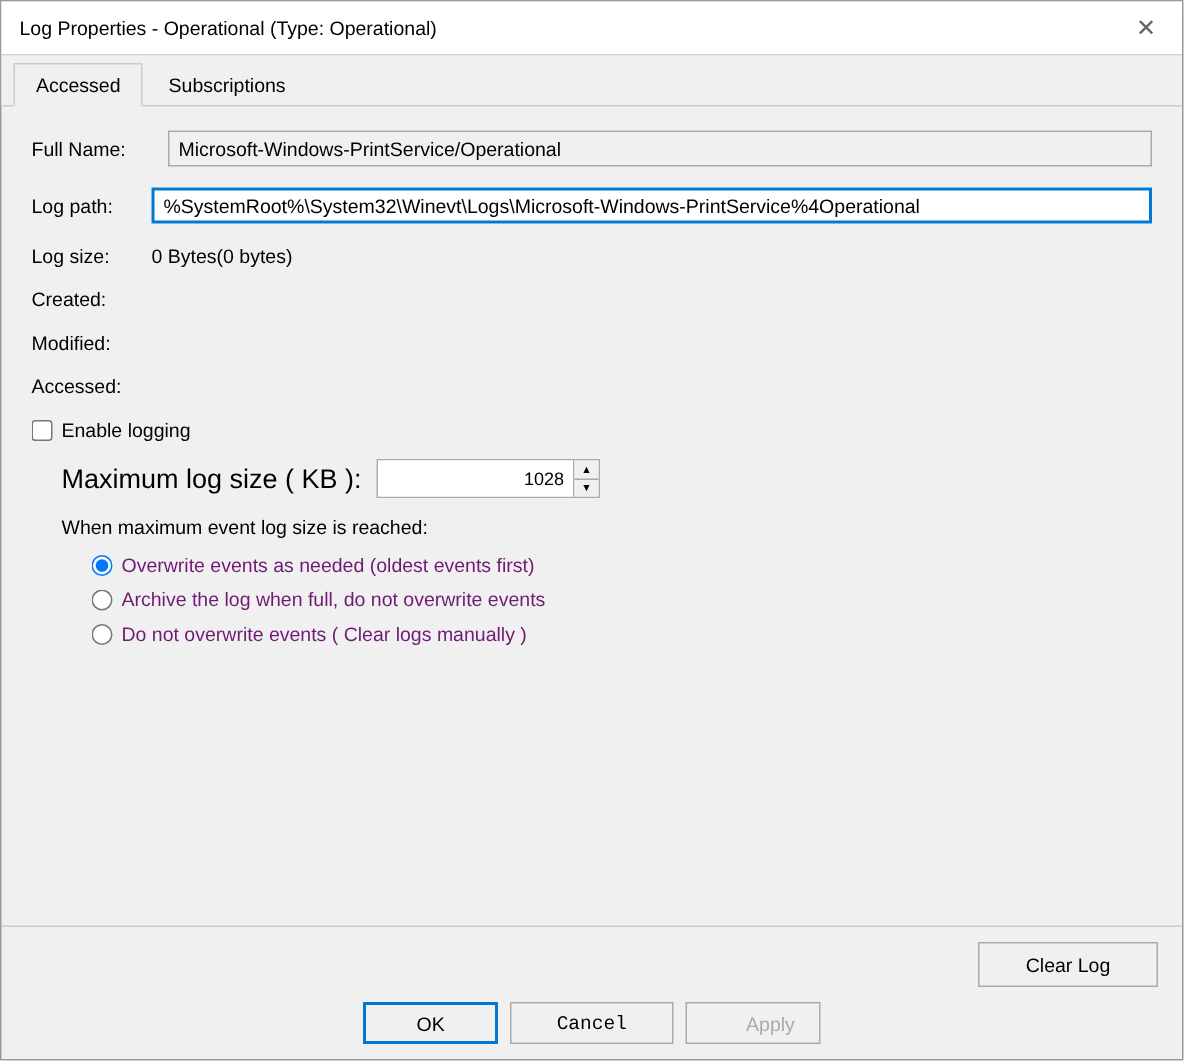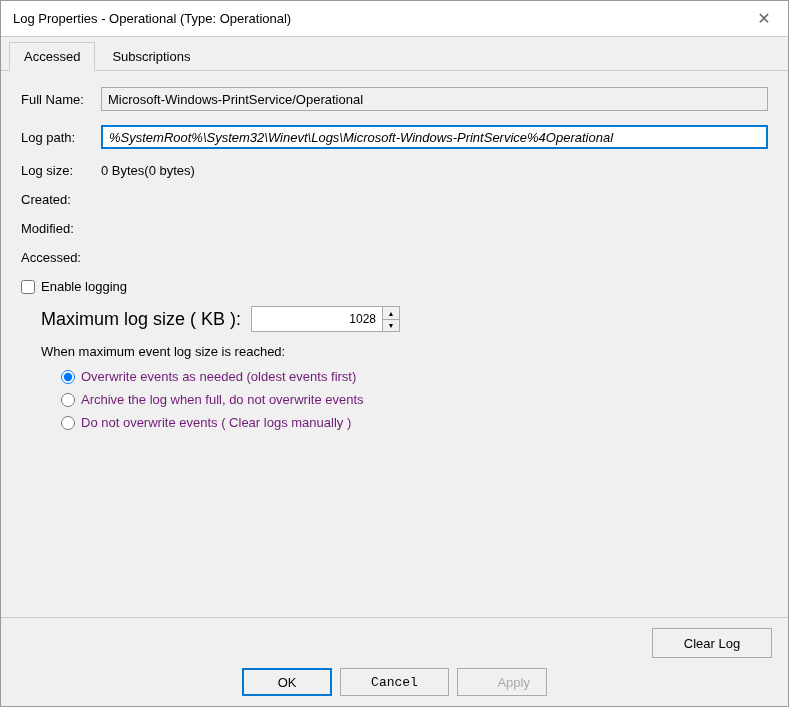--- a/index.html
+++ b/index.html
@@ -110,36 +110,36 @@
     .full-name-field {
       flex: 1;
       height: 24px;
       border: 1px solid #aaa;
       background: #f0f0f0;
       padding: 2px 6px;
       font-size: 13px;
       color: #000;
       display: flex;
       align-items: center;
+      margin-left: 11px;
     }
 
     .log-path-field {
       flex: 1;
       height: 24px;
       border: 1px solid #0078d4;
       border: 2px solid #0078d4;
       background: #fff;
       padding: 2px 6px;
       font-size: 13px;
       color: #000;
       display: flex;
       align-items: center;
       overflow: hidden;
       white-space: nowrap;
-      font-style: italic;
     }
 
     .checkbox-row {
       display: flex;
       align-items: center;
       margin-bottom: 12px;
       margin-top: 6px;
     }
 
     .checkbox-row input[type="checkbox"] {

